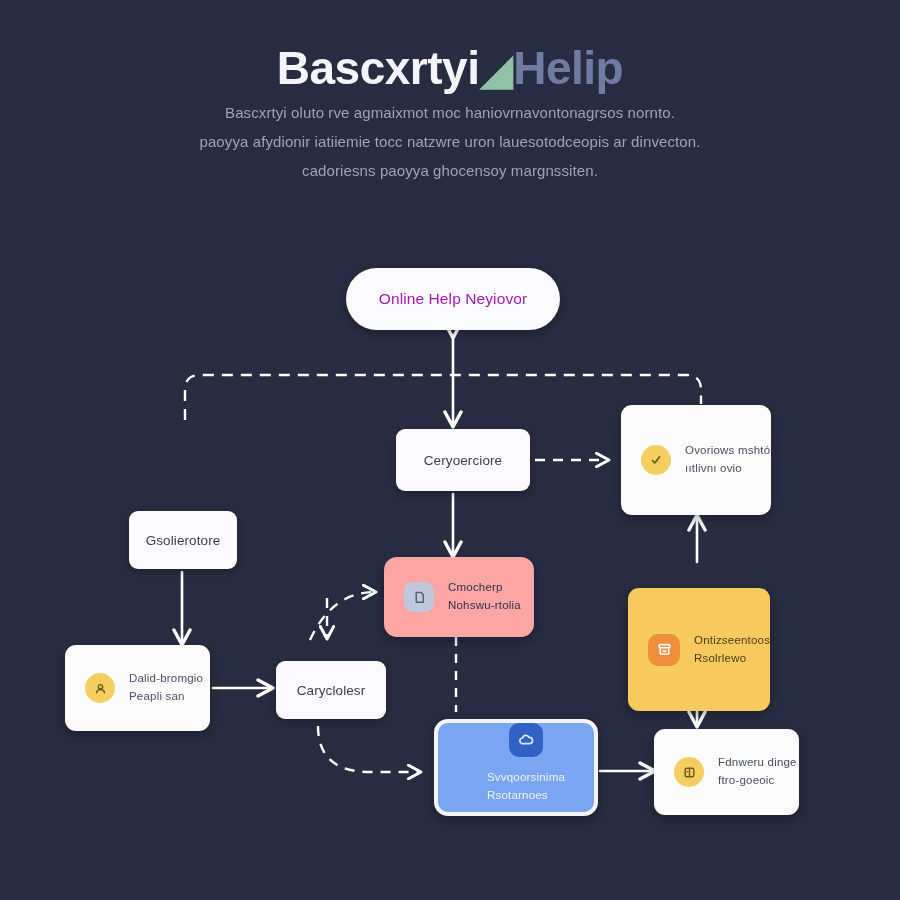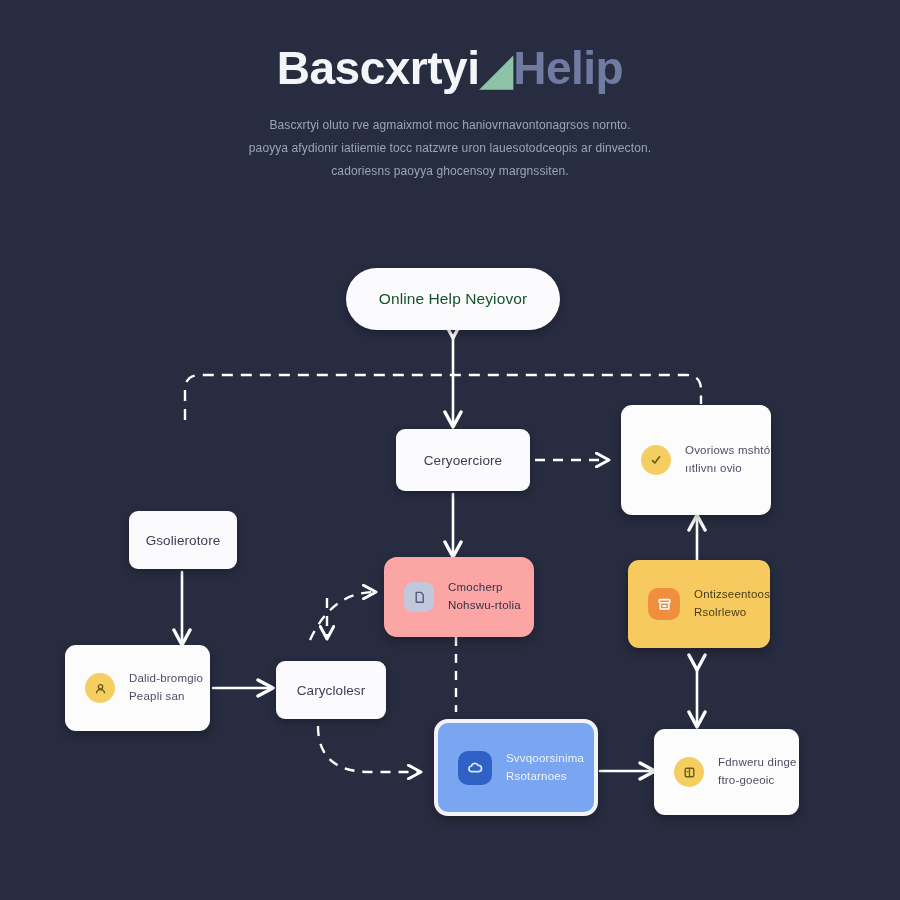--- a/index.html
+++ b/index.html
@@ -28,22 +28,22 @@
     font-weight: bold;
     letter-spacing: -0.5px;
     line-height: 1.25;
     filter: blur(0.35px);
   }
   .title-main   { color: #f4f5f8; }
   .title-dot    { color: #8fc3a8; font-size: 42px; padding: 0 1px; }
   .title-accent { color: #6f7ba0; }
 
   .subtitle {
-    margin-top: 16px;
-    font-size: 12px;
+    margin-top: 0;
+    font-size: 15px;
     line-height: 1.95;
     color: #9ba3bd;
     filter: blur(0.45px);
     letter-spacing: 0.1px;
   }
   .subtitle div { white-space: nowrap; }
 
   
   .node {
     position: absolute;
@@ -54,21 +54,21 @@
   }
   .node-text { filter: blur(0.55px); }
 
   .pill {
     border-radius: 40px;
     background: #fbfbfd;
     justify-content: center;
     box-shadow: 0 3px 9px rgba(0,0,0,0.30);
   }
   .pill .node-text {
-    color: #14532d;
+    color: #a21caf;
     font-size: 15.5px;
     letter-spacing: 0.1px;
   }
 
   .plain {
     background: #fbfbfd;
     justify-content: center;
     box-shadow: 0 3px 8px rgba(0,0,0,0.28);
     border-radius: 9px;
   }
@@ -213,21 +213,21 @@
       <svg width="15" height="15" viewBox="0 0 16 16">
         <path d="M4.5,2.5 h5 l2.5,2.5 v8 h-7.5 z" fill="none" stroke="#55597a" stroke-width="1.5" stroke-linejoin="round"></path>
       </svg>
     </div>
     <div class="card-lines">
       <span>Cmocherp</span>
       <span>Nohswu-rtolia</span>
     </div>
   </div>
 
-  <div class="node card card-amber" style="left:628px; top:560px; width:142px; height:88px;">
+  <div class="node card card-amber" style="left:628px; top:588px; width:142px; height:123px;">
     <div class="card-icon ic-sq-org">
       <svg width="17" height="17" viewBox="0 0 16 16">
         <rect x="3" y="3.4" width="10" height="3" rx="0.8" fill="none" stroke="#ffffff" stroke-width="1.5"></rect>
         <path d="M4,7 v5.2 h8 V7" fill="none" stroke="#ffffff" stroke-width="1.5" stroke-linejoin="round"></path>
         <line x1="6.6" y1="9.5" x2="9.4" y2="9.5" stroke="#ffffff" stroke-width="1.5" stroke-linecap="round"></line>
       </svg>
     </div>
     <div class="card-lines">
       <span>Ontizseentoos</span>
       <span>Rsolrlewo</span>
@@ -240,21 +240,21 @@
         <circle cx="8" cy="6.2" r="2.3" fill="none" stroke="#6d5a14" stroke-width="1.5"></circle>
         <path d="M3.8,12.6 a4.2,3.6 0 0 1 8.4,0" fill="none" stroke="#6d5a14" stroke-width="1.5" stroke-linecap="round"></path>
       </svg>
     </div>
     <div class="card-lines">
       <span>Dalid-bromgio</span>
       <span>Peapli san</span>
     </div>
   </div>
 
-  <div class="node card card-blue" style="left:434px; top:719px; width:164px; height:97px;">
+  <div class="node card card-blue" style="left:434px; top:719px; width:164px; height:97px;flex-direction:column;">
     <div class="card-icon ic-sq-blu">
       <svg width="18" height="18" viewBox="0 0 16 16">
         <path d="M4.6,11.2 a2.5,2.5 0 0 1 0.3,-4.95 a3.1,3.1 0 0 1 5.9,-0.5 a2.55,2.55 0 0 1 0.5,5.45 z" fill="none" stroke="#dbe6fb" stroke-width="1.5" stroke-linejoin="round"></path>
       </svg>
     </div>
     <div class="card-lines">
       <span>Svvqoorsinima</span>
       <span>Rsotarnoes</span>
     </div>
   </div>

